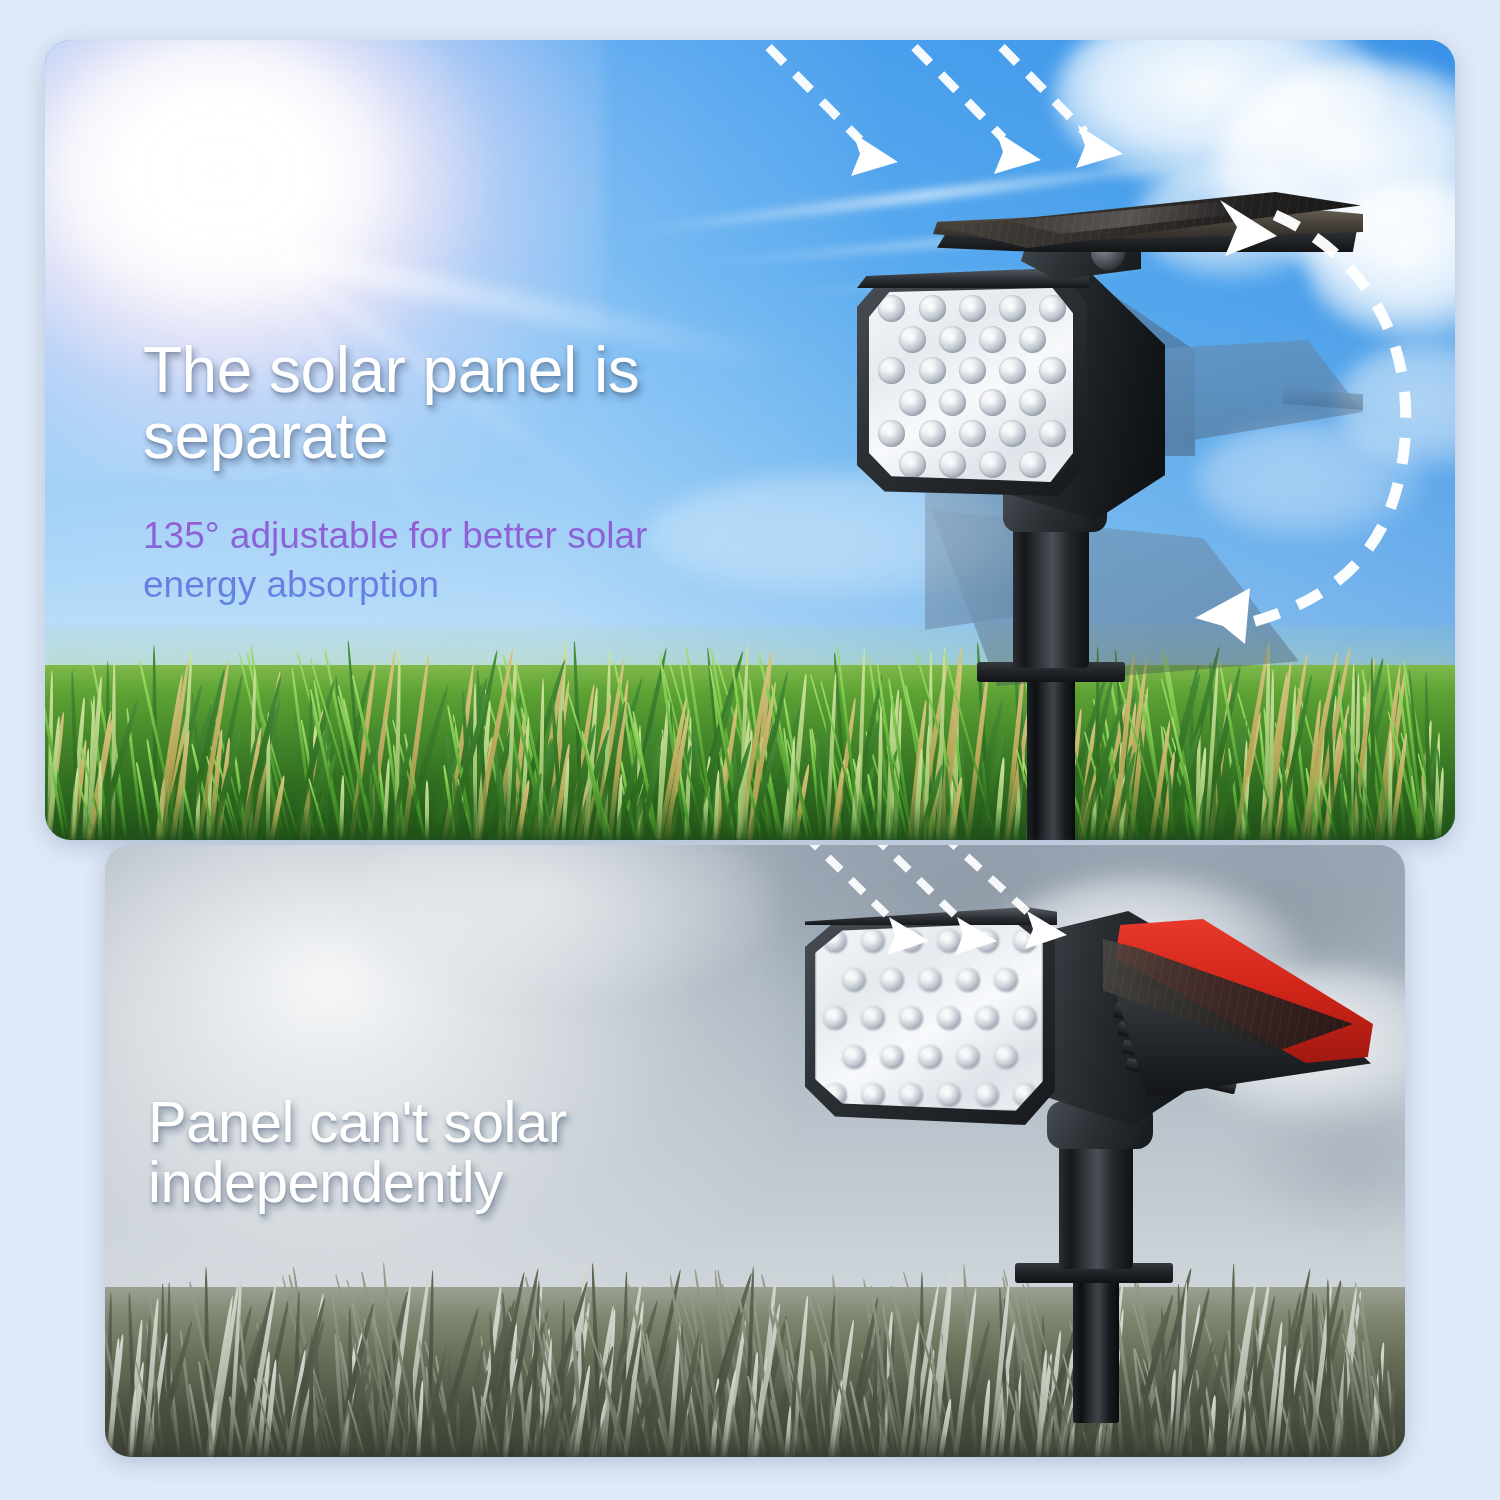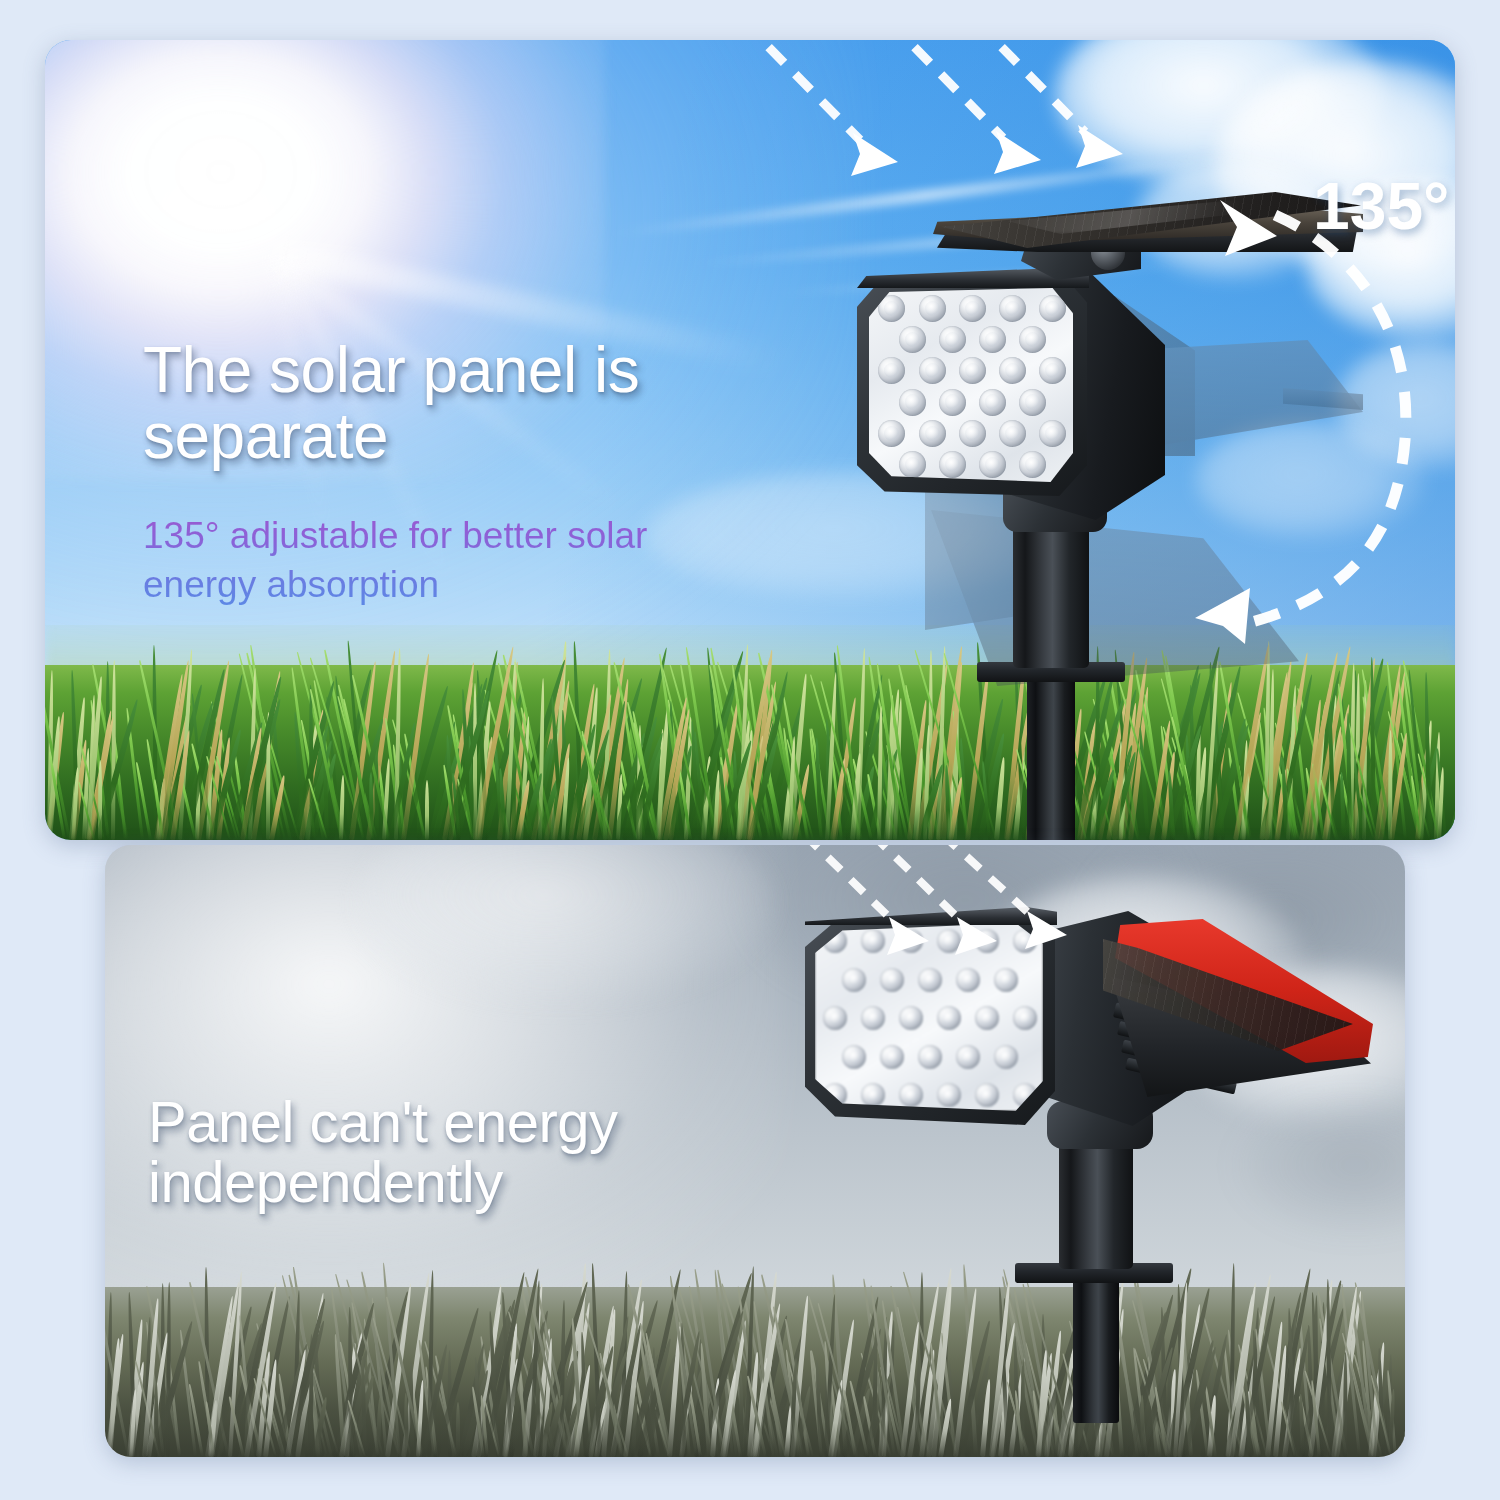--- a/index.html
+++ b/index.html
@@ -856,21 +856,20 @@
 
       <path d="M 1230 175 C 1320 215, 1368 300, 1360 400 C 1352 500, 1300 560, 1195 585" stroke="#ffffff" stroke-width="11" fill="none" stroke-dasharray="26 20" stroke-linecap="butt" opacity="0.97"></path>
       <path d="M1175 160 L1232 196 L1180 216 L1192 187 Z" fill="#ffffff"></path>
       <path d="M1150 578 L1205 548 L1200 604 L1178 586 Z" fill="#ffffff"></path>
     </svg>
 
     <div class="headline" id="headline-top">The solar panel is
 separate</div>
     <div id="subtitle-top">135° adjustable for better solar
 energy absorption</div>
-    <div id="angle-label">135°</div>
   </div>
 
   <div class="panel" id="panel-bottom">
 
     <div class="sky-bot"></div>
     <div class="sky-bot-glow"></div>
 
     <div class="cloud-dark" style="left:640px; top:-60px; width:440px; height:230px;"></div>
     <div class="cloud-dark" style="left:980px; top:-30px; width:380px; height:210px;"></div>
     <div class="cloud-gray" style="left:880px; top:30px; width:320px; height:180px;"></div>
@@ -1414,16 +1413,16 @@
         <line x1="768" y1="-10" x2="858" y2="78"></line>
         <line x1="838" y1="-10" x2="928" y2="72"></line>
       </g>
       <g fill="#ffffff">
         <path d="M784 72 L824 96 L782 110 L790 90 Z"></path>
         <path d="M852 72 L892 96 L850 110 L858 90 Z"></path>
         <path d="M922 66 L962 90 L920 104 L928 84 Z"></path>
       </g>
     </svg>
 
-    <div class="headline" id="headline-bottom-inner" style="left:43px; top:247px; font-size:58px; width:680px;">Panel can't energy
+    <div class="headline" id="headline-bottom-inner" style="left:43px; top:247px; font-size:58px; width:680px;">Panel can't solar
 independently</div>
   </div>
 </div>
 
 </body></html>

